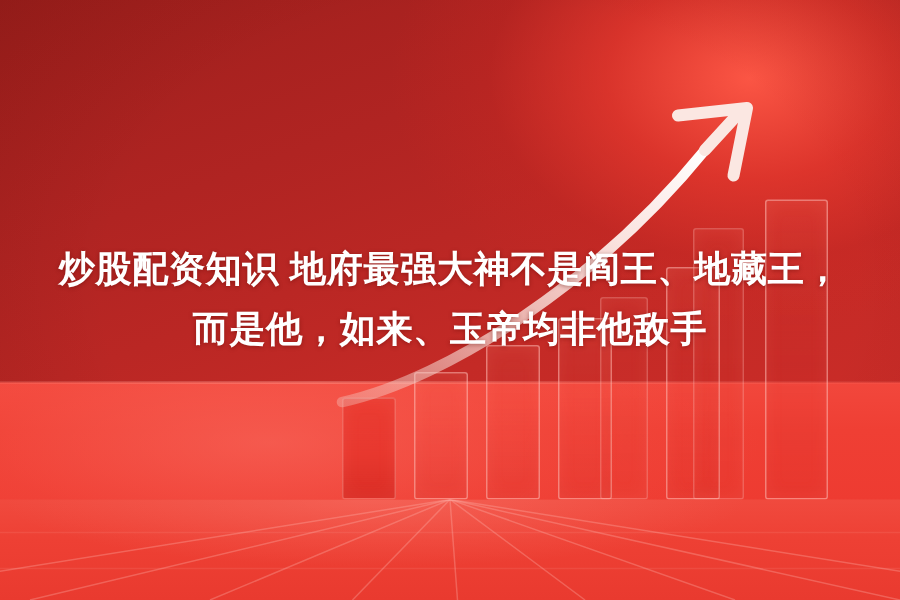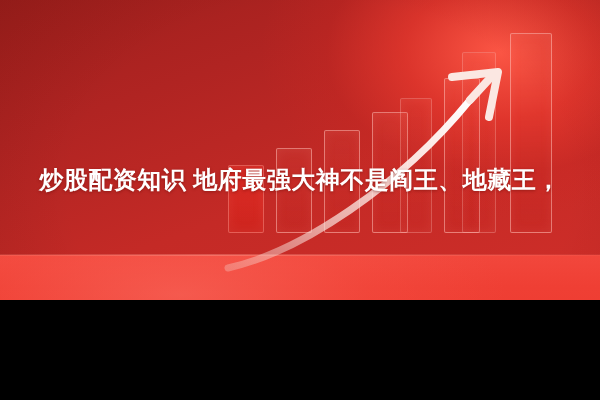--- a/index.html
+++ b/index.html
@@ -3,21 +3,21 @@
 <meta charset="utf-8">
 <style>
   html, body {
     margin: 0;
     padding: 0;
     background: #000;
   }
   #stage {
     position: relative;
     width: 600px;
-    height: 300px;
+    height: 400px;
     overflow: hidden;
     font-family: "Liberation Sans", "DejaVu Sans", sans-serif;
   }
 
   
   .bg-base {
     position: absolute;
     inset: 0;
     background: linear-gradient(160deg, #9e1f1c 0%, #b02422 28%, #c42a26 58%, #cf2e29 100%);
   }
@@ -195,15 +195,16 @@
         <stop offset="100%" stop-color="#ffffff" stop-opacity="1"></stop>
       </linearGradient>
     </defs>
     <path d="M 228 268 C 300 252, 400 186, 470 100" fill="none" stroke="url(#arrowGrad)" stroke-width="7" stroke-linecap="round"></path>
     <path d="M 452 77 L 498 72 L 489 117" fill="none" stroke="#fbe7e2" stroke-width="8" stroke-linecap="round" stroke-linejoin="round"></path>
     <path d="M 470 100 L 492 76" fill="none" stroke="#fbe7e2" stroke-width="8" stroke-linecap="round"></path>
   </svg>
 
   <div class="headline">
     <span class="line">炒股配资知识 地府最强大神不是阎王、地藏王，</span>
+    <span class="line">而是他，如来、玉帝均非他敌手</span>
   </div>
 
 </div>
 
 </body></html>

